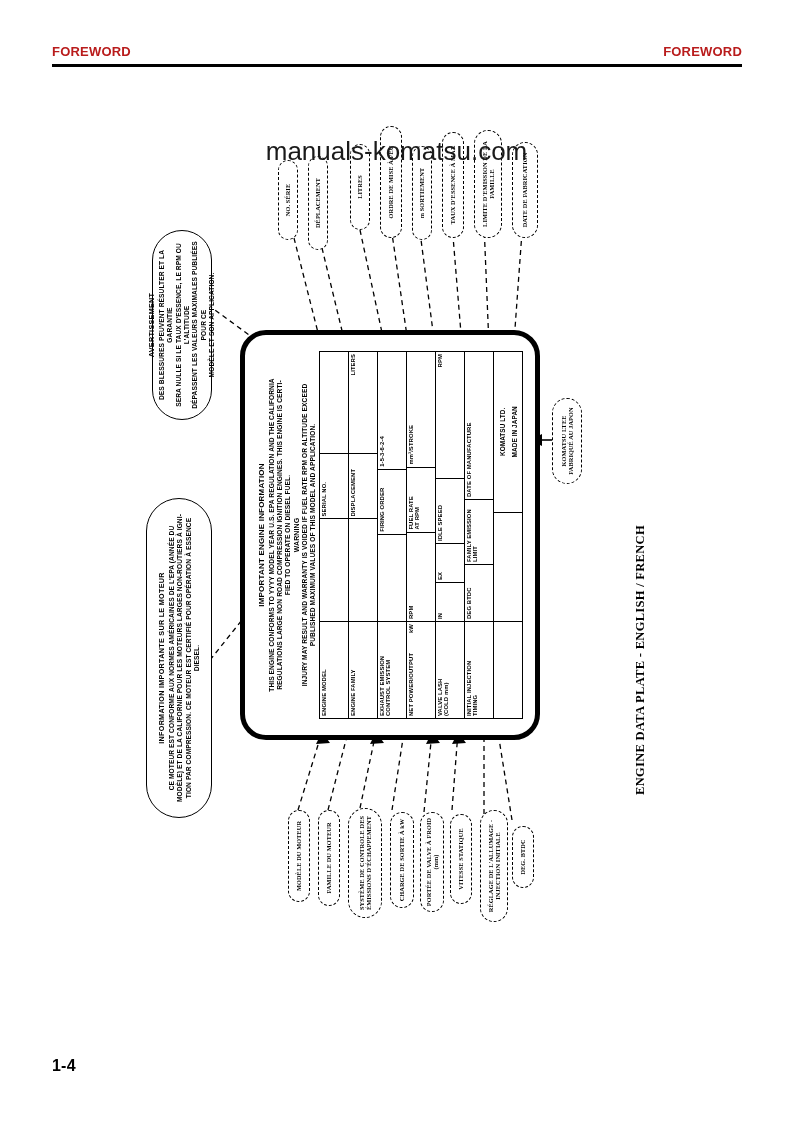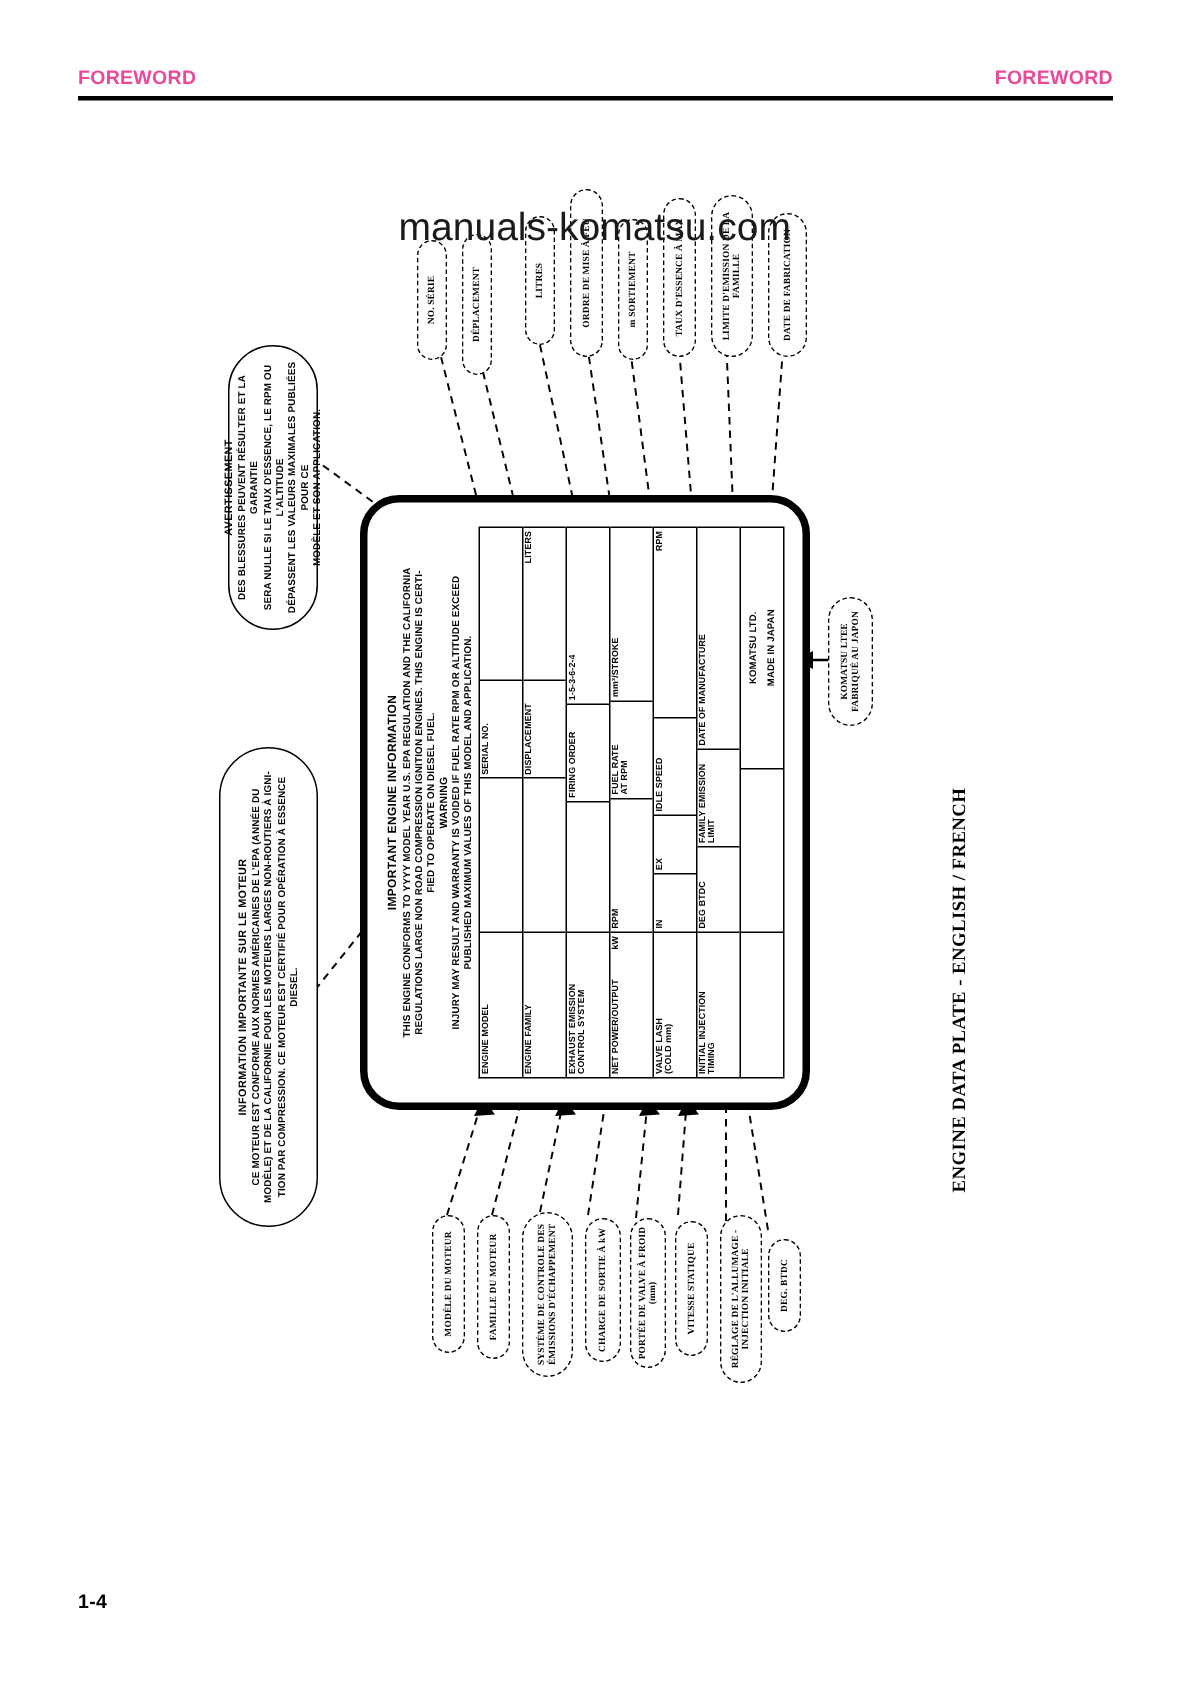--- a/index.html
+++ b/index.html
@@ -25,21 +25,21 @@
     height: 26px;
   }
   #page-header .hdr-left,
   #page-header .hdr-right {
     position: absolute;
     top: 0;
     font-family: "Liberation Sans", sans-serif;
     font-weight: bold;
     font-size: 13px;
     letter-spacing: 0.2px;
-    color: #ec4899;
+    color: #b91c1c;
   }
   #page-header .hdr-left { left: 0; }
   #page-header .hdr-right { right: 0; }
   #page-header .hdr-rule {
     position: absolute;
     left: 0;
     right: 0;
     top: 20px;
     height: 3px;
     background: #000;
@@ -257,21 +257,21 @@
     letter-spacing: 0.3px;
   }
 
   
   #page-footer {
     position: absolute;
     left: 52px;
     bottom: 48px;
     font-family: "Liberation Sans", sans-serif;
     font-weight: bold;
-    font-size: 13px;
+    font-size: 16px;
     letter-spacing: 0.2px;
     margin-top: 36px;
   }
 </style>
 </head>
 <body>
 
 <div id="page-header">
   <div class="hdr-left">FOREWORD</div>
   <div class="hdr-right">FOREWORD</div>

